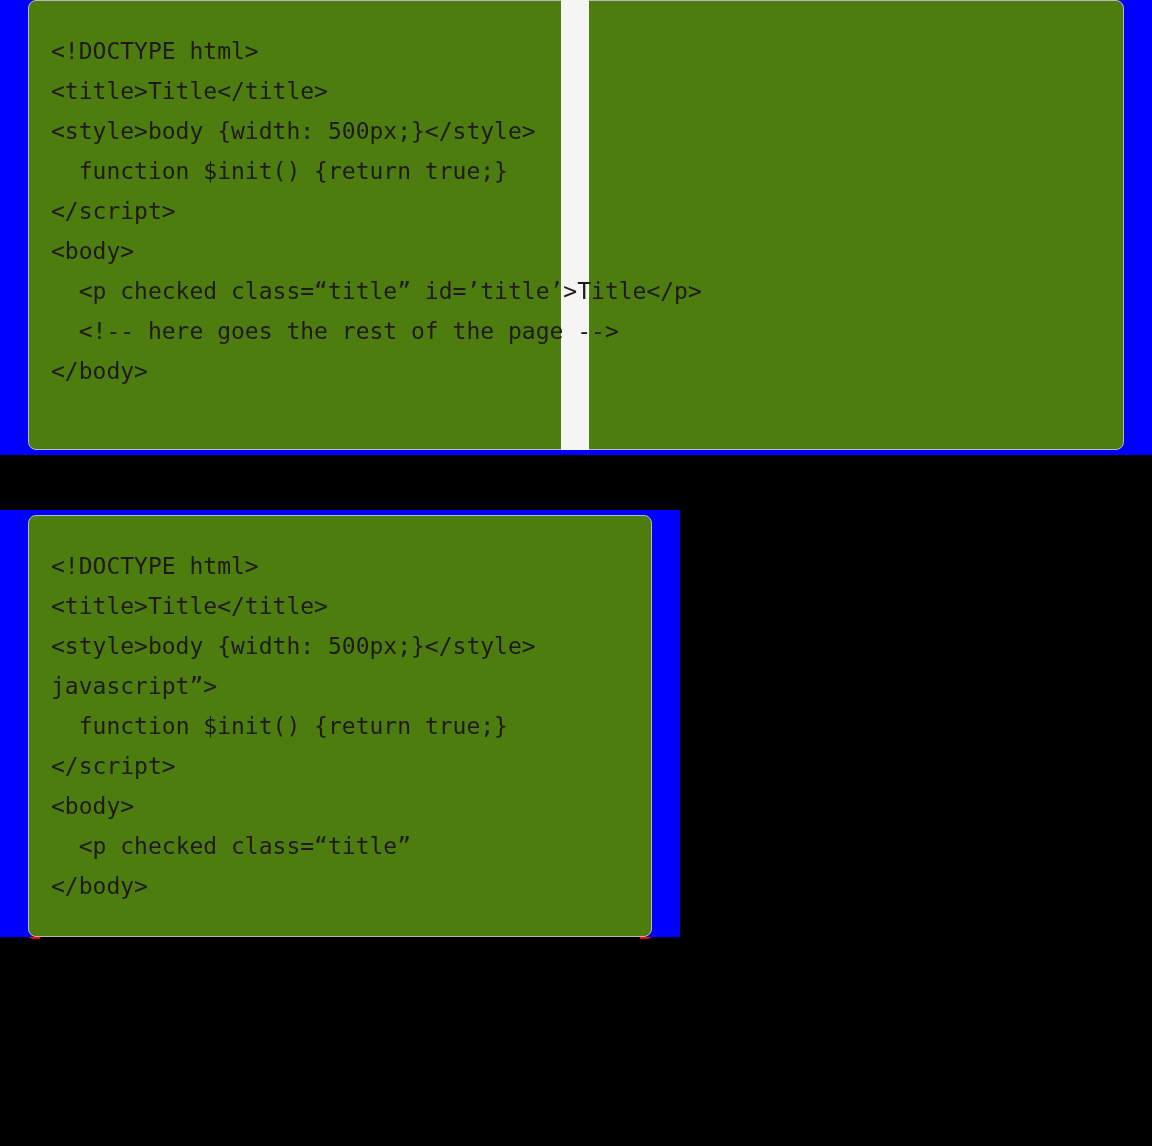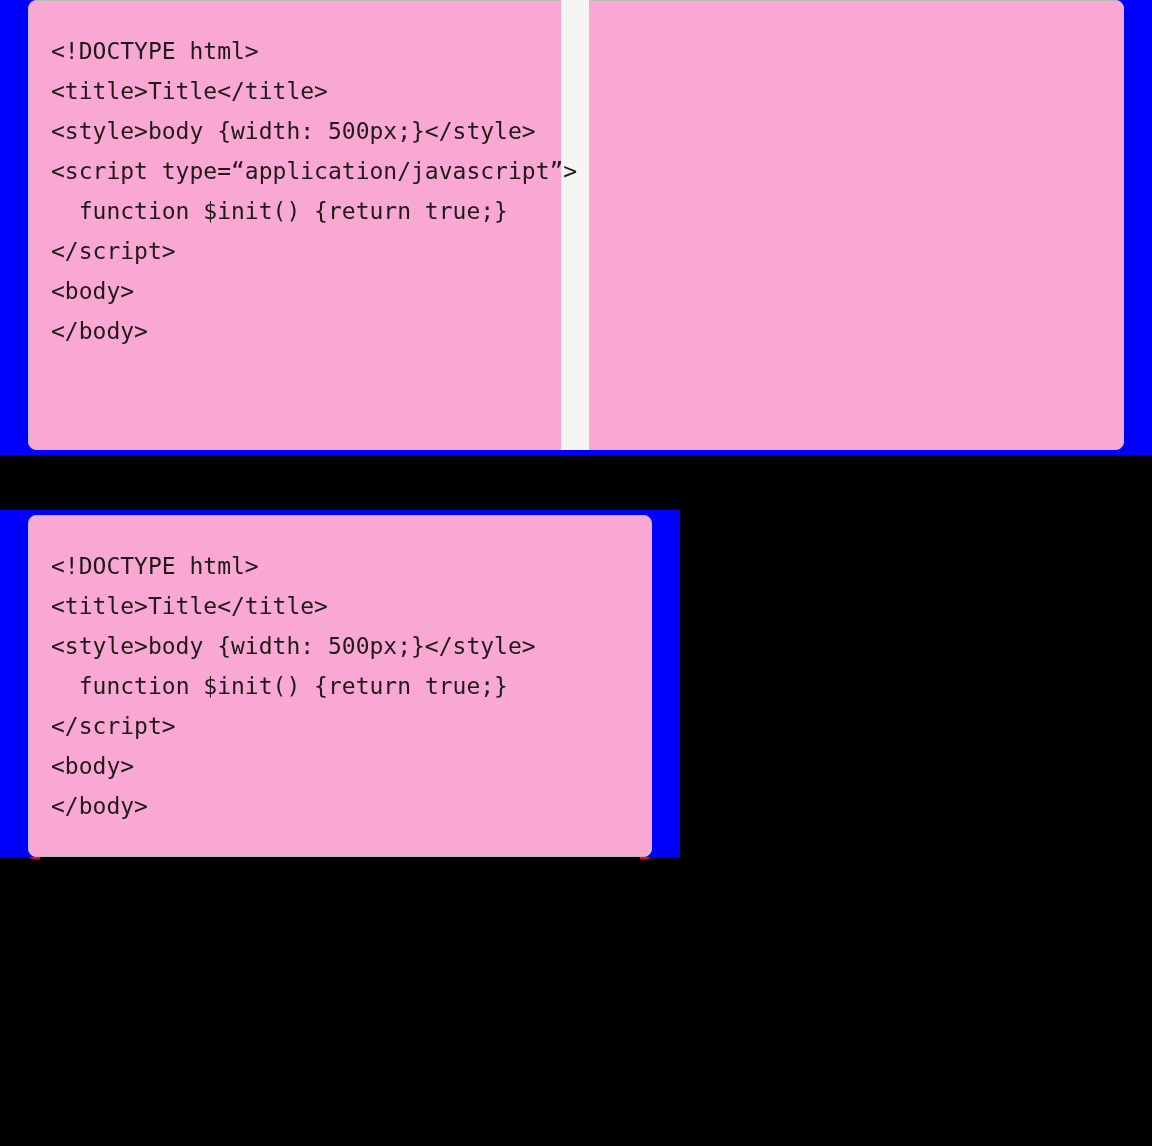--- a/index.html
+++ b/index.html
@@ -29,21 +29,21 @@
       width: 680px;
       background: #0000ff;
       padding: 60px 28px 0 28px;
       position: relative;
     }
     .section-bottom-right {
       width: 472px;
       background: #000;
     }
     .code-box {
-      background: #f9a8d4;
+      background: #4d7c0f;
       border: 1px solid #bfb9b5;
       border-radius: 8px;
       padding: 30px 22px;
       position: relative;
     }
     .code-box-top {
       height: 450px;
     }
     .red-corner {
       position: absolute;
@@ -100,43 +100,46 @@
   <div class="code-wrapper">
     <div class="red-corner red-tl"></div>
     <div class="red-corner red-tr"></div>
     <div class="red-corner red-bl"></div>
     <div class="red-corner red-br"></div>
     <div class="white-strip"></div>
     <div class="code-box code-box-top">
       <div class="code-text">&lt;!DOCTYPE html&gt;</div>
       <div class="code-text">&lt;title&gt;Title&lt;/title&gt;</div>
       <div class="code-text">&lt;style&gt;body {width: 500px;}&lt;/style&gt;</div>
-      <div class="code-text">&lt;script type=“application/javascript”&gt;</div>
       <div class="code-text">  function $init() {return true;}</div>
       <div class="code-text">&lt;/script&gt;</div>
       <div class="code-text">&lt;body&gt;</div>
+      <div class="code-text">  &lt;p checked class=“title” id=’title’&gt;Title&lt;/p&gt;</div>
+      <div class="code-text">  &lt;!-- here goes the rest of the page --&gt;</div>
       <div class="code-text">&lt;/body&gt;</div>
     </div>
   </div>
 </div>
 
 <div class="spacer"></div>
 
 <div class="section-bottom">
   <div class="section-bottom-left">
     <div class="code-wrapper" style="margin-top:-55px;">
       <div class="red-corner red-tl"></div>
       <div class="red-corner red-tr"></div>
       <div class="red-corner red-bl"></div>
       <div class="red-corner red-br"></div>
       <div class="code-box">
         <div class="code-text-wrap">&lt;!DOCTYPE html&gt;</div>
         <div class="code-text-wrap">&lt;title&gt;Title&lt;/title&gt;</div>
         <div class="code-text-wrap">&lt;style&gt;body {width: 500px;}&lt;/style&gt;</div>
+        <div class="code-text-wrap">javascript”&gt;</div>
         <div class="code-text-wrap">  function $init() {return true;}</div>
         <div class="code-text-wrap">&lt;/script&gt;</div>
         <div class="code-text-wrap">&lt;body&gt;</div>
+        <div class="code-text-wrap">  &lt;p checked class=“title”</div>
         <div class="code-text-wrap">&lt;/body&gt;</div>
       </div>
     </div>
   </div>
   <div class="section-bottom-right"></div>
 </div>
 
 </body></html>

